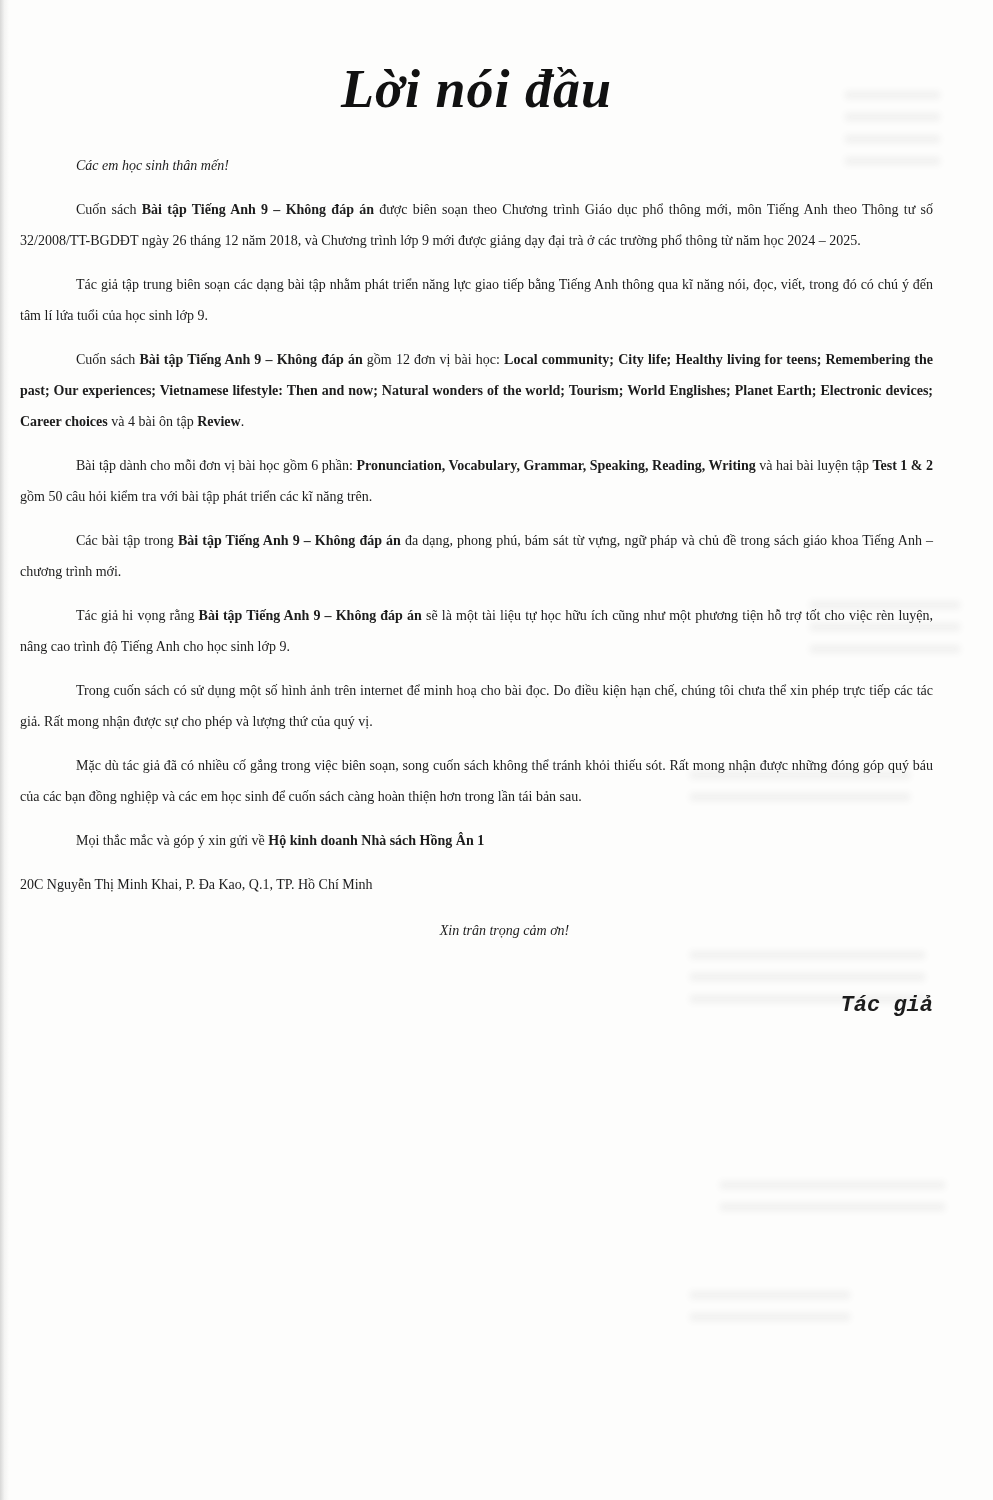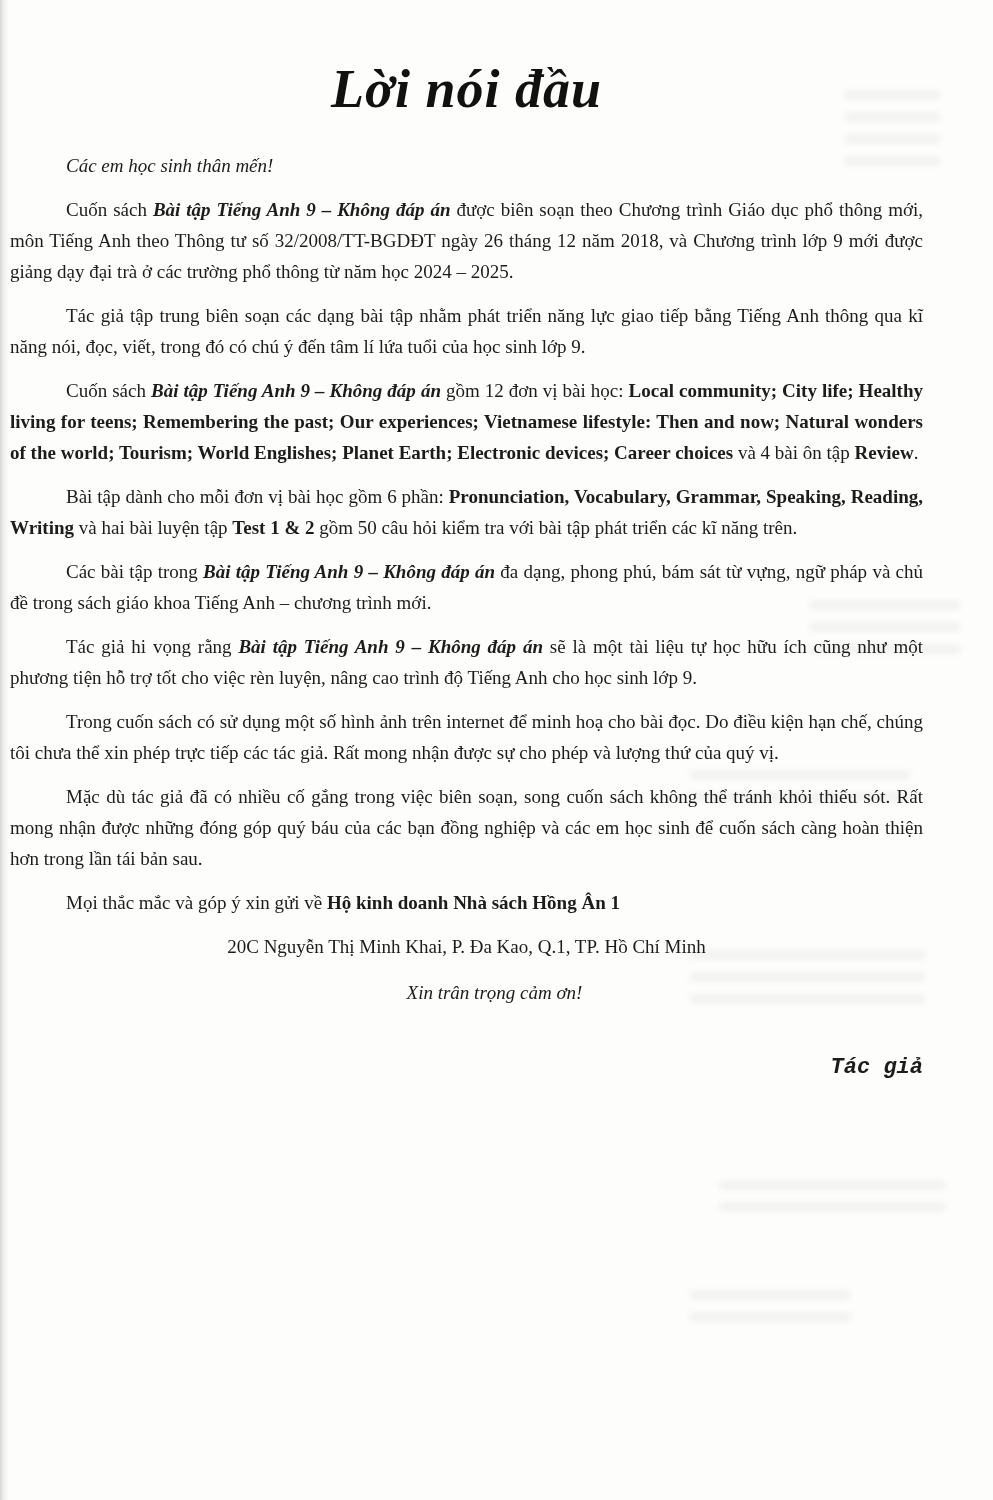--- a/index.html
+++ b/index.html
@@ -33,65 +33,65 @@
     background: repeating-linear-gradient(
       to bottom,
       transparent 0 6px,
       #555 6px 14px,
       transparent 14px 22px
     );
     pointer-events: none;
   }
   .content {
     position: absolute;
-    left: 10px;
+    left: 20px;
     top: 58px;
     width: 913px;
   }
   .title {
     margin: 0 0 30px 0;
     text-align: center;
     font-size: 54px;
     font-weight: 700;
     font-style: italic;
     letter-spacing: 1px;
     color: #111;
   }
   p.body {
     margin: 0 0 13px 0;
-    font-size: 19px;
+    font-size: 14px;
     line-height: 31px;
     text-align: justify;
     text-indent: 56px;
   }
   p.salute {
     text-align: left;
     font-style: italic;
   }
   p.center {
-    text-align: center;
+    text-align: left;
     text-indent: 0;
   }
   p.closing {
     text-align: center;
     font-style: italic;
     margin-top: 15px;
   }
   p.signature {
     margin: 44px 0 0 0;
     font-size: 22px;
     line-height: 31px;
     text-align: right;
     text-indent: 0;
     font-weight: 700;
     font-style: italic;
     font-family: Liberation Mono, monospace;
   }
   .run-b  { font-weight: 700; }
-  .run-bi { font-weight: 700; font-style: italic; }
+  .run-bi { font-weight: 700; }
 </style>
 </head>
 <body>
 
 <div class="page">
 
   <div class="scan-edge"></div>
 
   <div class="artifact" style="left:845px; top:85px;  width:95px;  height:85px;"></div>
   <div class="artifact" style="left:810px; top:595px; width:150px; height:60px;"></div>

